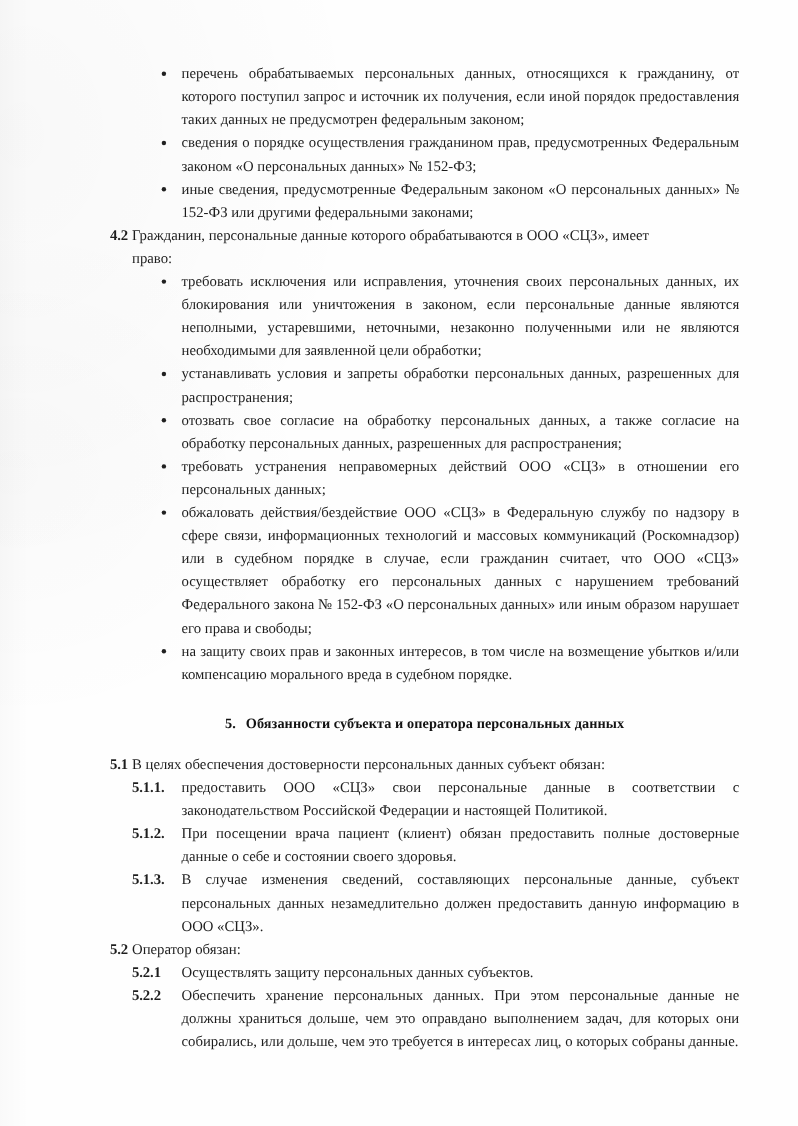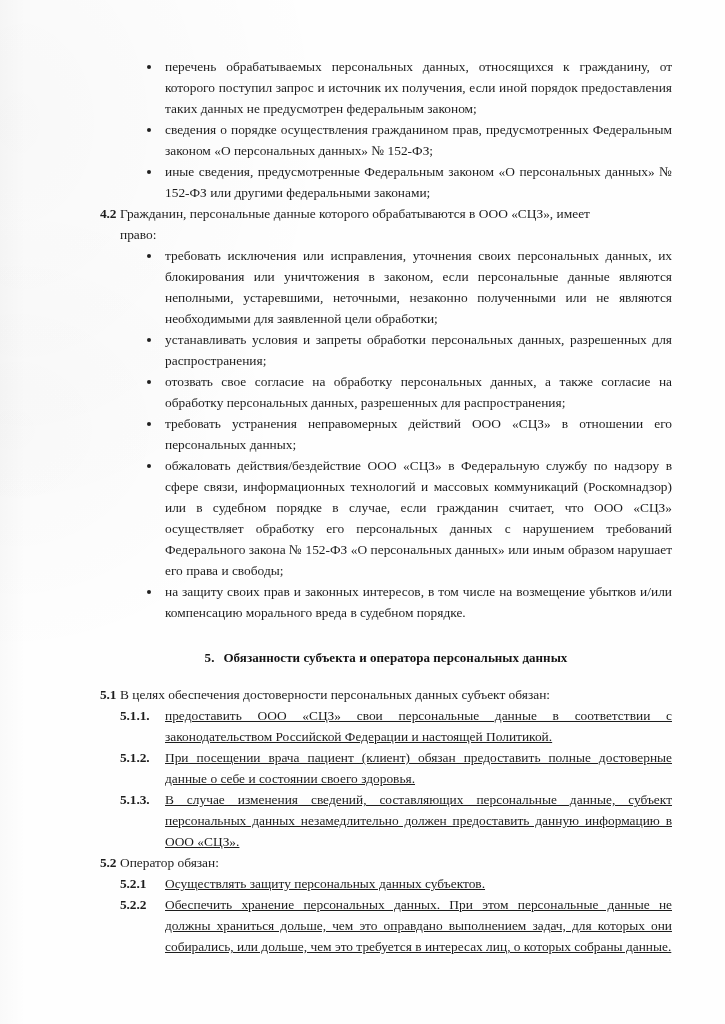--- a/index.html
+++ b/index.html
@@ -86,21 +86,20 @@
     padding: 0;
   }
   .subclause {
     position: relative;
     padding-left: 65px;
     font-size: 13.4px;
     line-height: 21px;
     text-align: justify;
     text-justify: inter-word;
     color: #1d1d1d;
-    text-decoration: underline;
   }
   .subclause > .snum {
     position: absolute;
     left: 20px;
     top: 0;
     font-weight: bold;
     letter-spacing: -0.1px;
     white-space: nowrap;
   }
 

